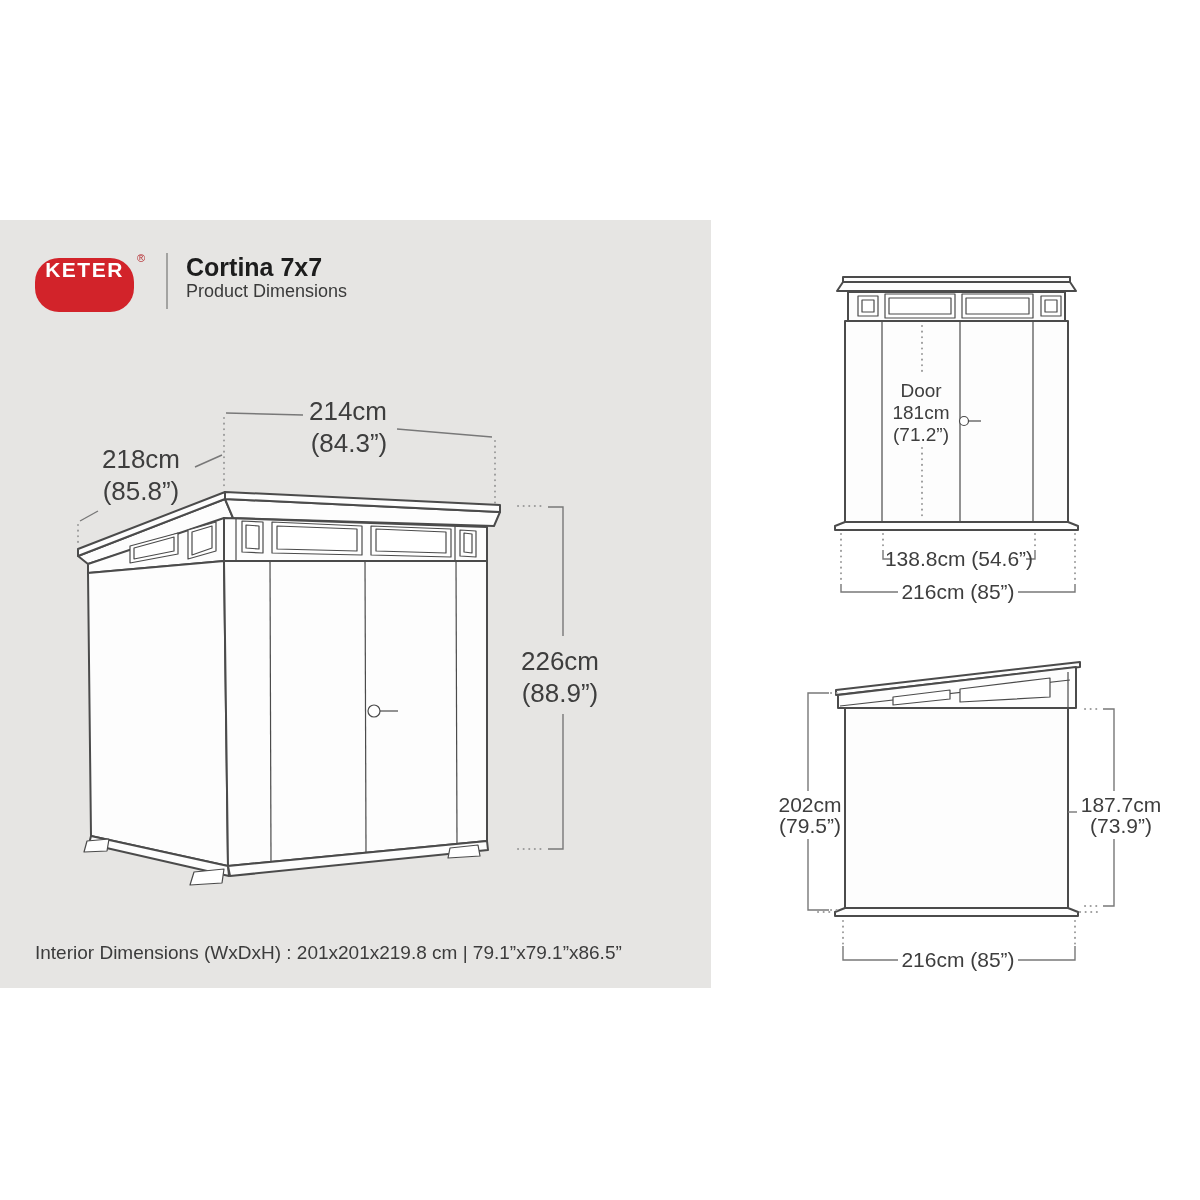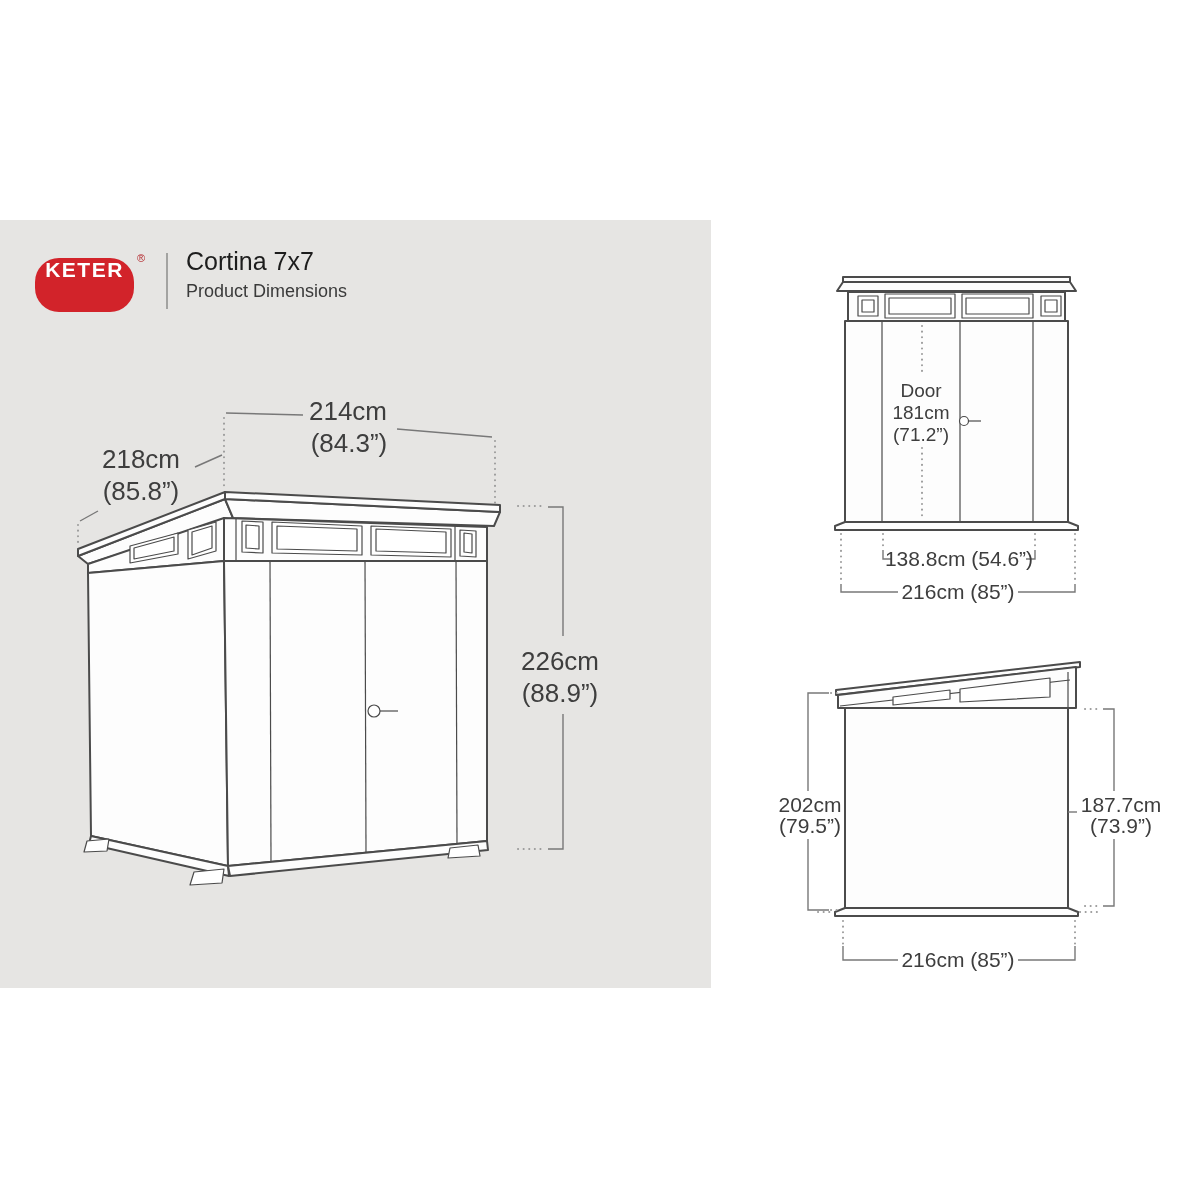--- a/index.html
+++ b/index.html
@@ -18,21 +18,21 @@
     display:flex;align-items:flex-start;justify-content:center;
     color:#ffffff;font-weight:bold;font-size:21px;letter-spacing:1.5px;
   }
   .reg-mark{
     position:absolute;left:137px;top:252px;font-size:11px;color:#b3282d;
   }
   .header-divider{
     position:absolute;left:166px;top:253px;width:2px;height:56px;background:#a3a3a1;
   }
   .title{
-    position:absolute;left:186px;top:247px;font-size:25px;font-weight:normal;color:#1d1d1d;
+    position:absolute;left:186px;top:253px;font-size:25px;font-weight:bold;color:#1d1d1d;
   }
   .subtitle{
     position:absolute;left:186px;top:281px;font-size:18px;color:#3a3a3a;
   }
   .footer-text{
     position:absolute;left:35px;top:942px;font-size:19px;color:#3c3c3c;
   }
   svg{position:absolute;}
   
   .shed{stroke:#4b4b4b;fill:#fdfdfd;stroke-width:2;stroke-linejoin:round;}
@@ -192,14 +192,15 @@
 
     <line class="dots" x1="1085" y1="709" x2="1101" y2="709"></line>
     <polyline class="dim" points="1103,709 1114,709 1114,791"></polyline>
     <polyline class="dim" points="1114,839 1114,906 1103,906"></polyline>
     <line class="dots" x1="1085" y1="906" x2="1101" y2="906"></line>
     <line class="dim" x1="1068" y1="812" x2="1077" y2="812"></line>
     <text class="dim-md" x="1121" y="812">187.7cm</text>
     <text class="dim-md" x="1121" y="833">(73.9”)</text>
   </svg>
 
+  <div class="footer-text">Interior Dimensions (WxDxH) : 201x201x219.8 cm | 79.1”x79.1”x86.5”</div>
 
 </div>
 
 </body></html>

